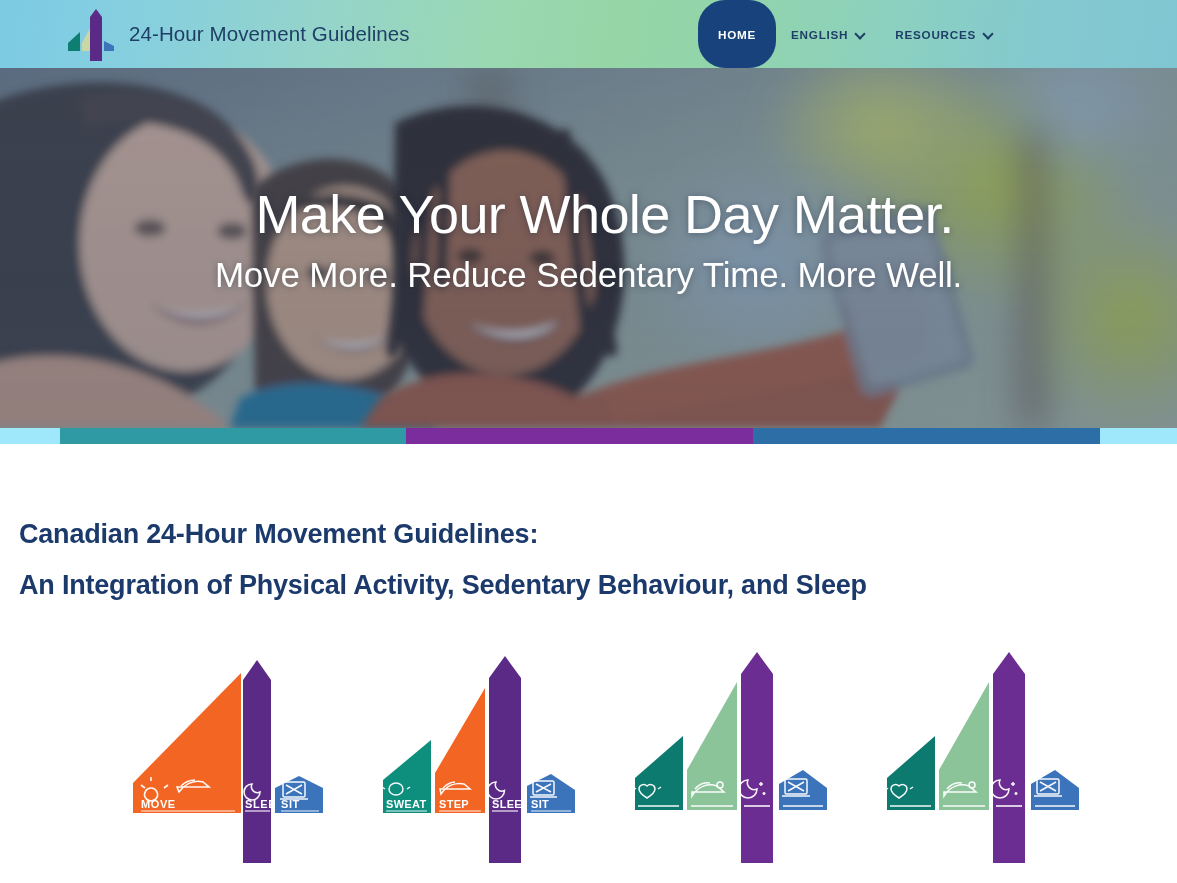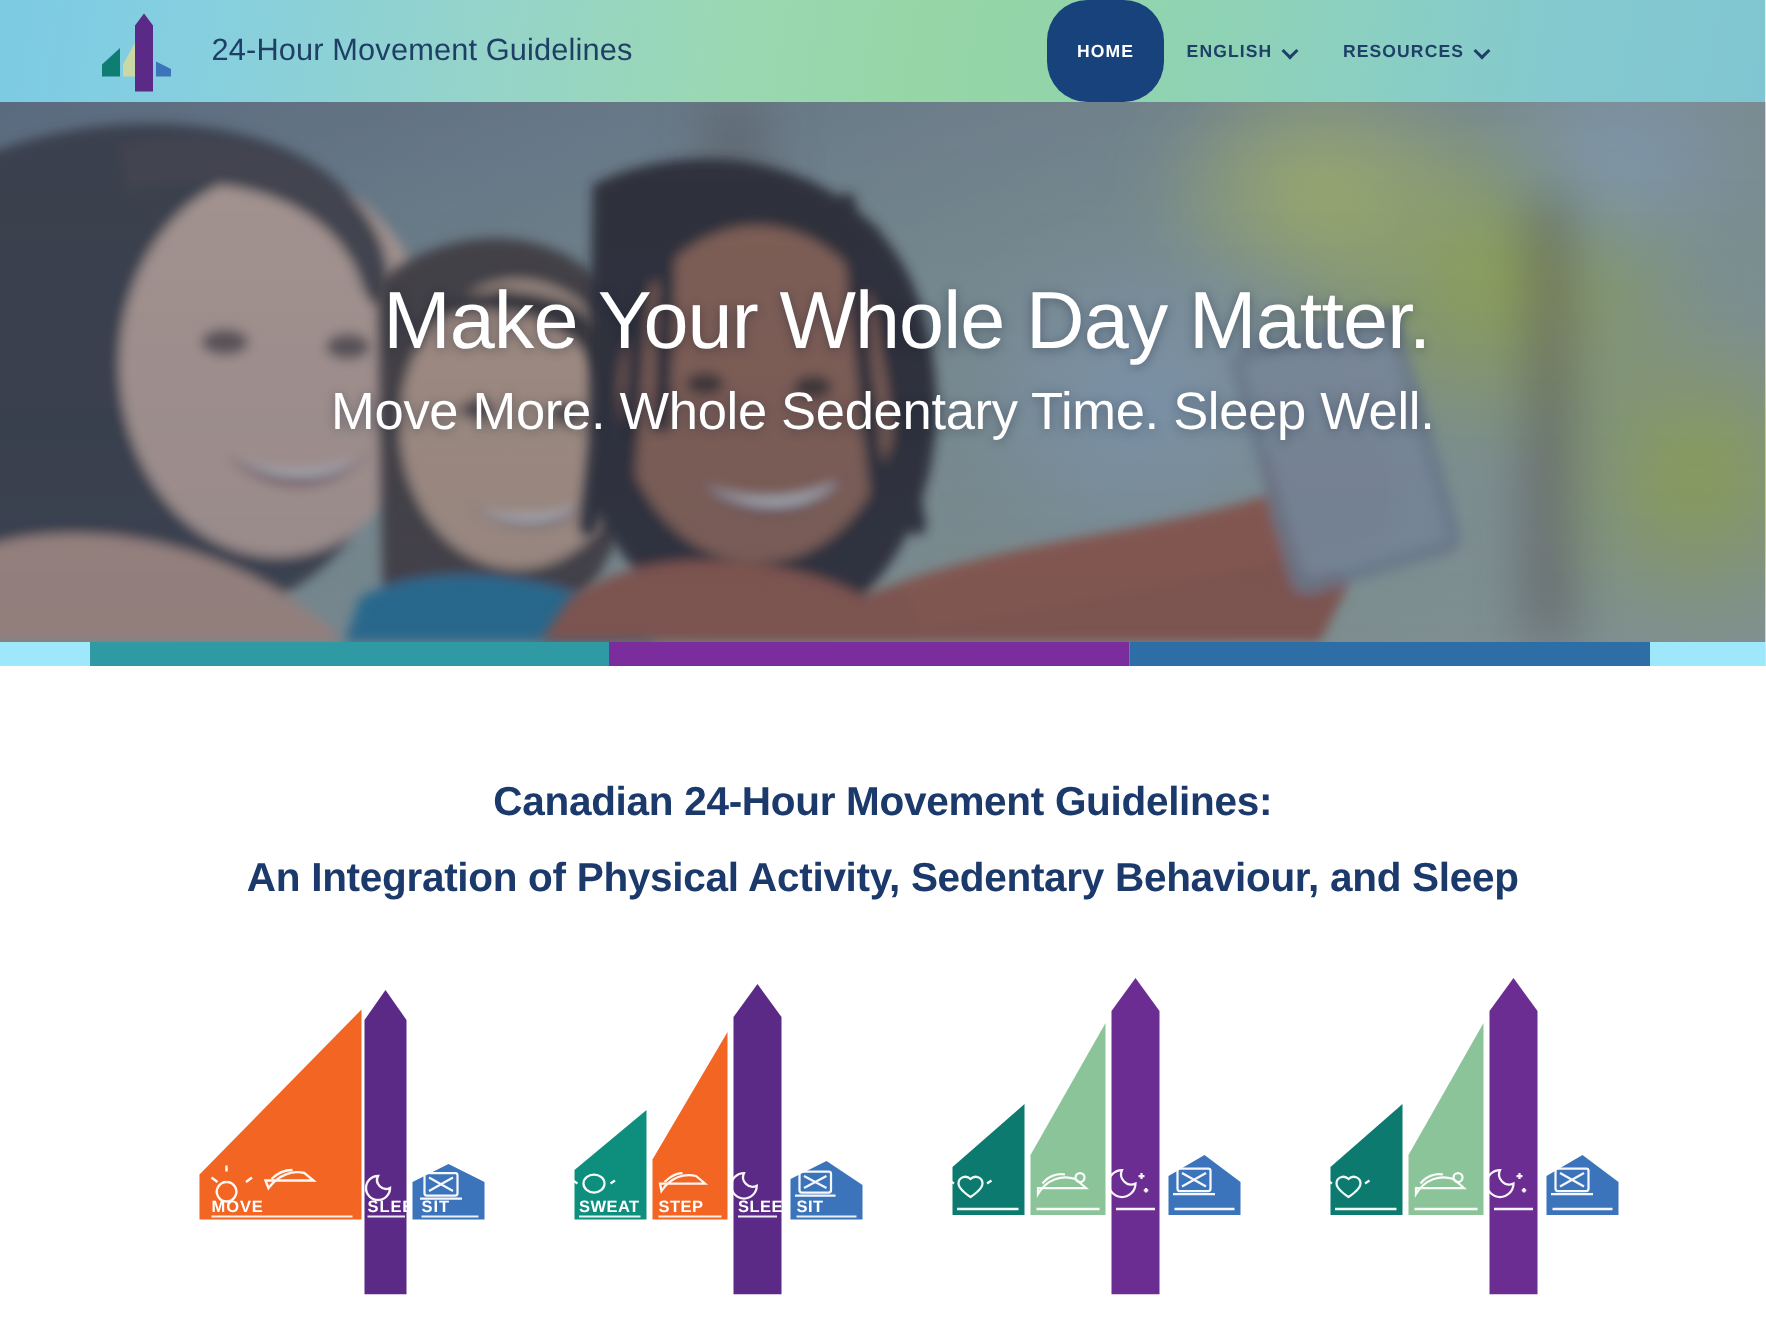--- a/index.html
+++ b/index.html
@@ -39,21 +39,21 @@
   }
 
   .brand-logo {
     width: 62px;
     height: 62px;
     flex: 0 0 auto;
     display: block;
   }
 
   .brand-title {
-    margin-left: 19px;
+    margin-left: 7px;
     font-size: 20.5px;
     color: #1f3f66;
     letter-spacing: .1px;
     white-space: nowrap;
   }
 
   .nav {
     position: absolute;
     left: 698px;
     top: 0;
@@ -163,23 +163,23 @@
   .strip-seg { height: 100%; }
 
   
   .section {
     width: 1177px;
     background: #ffffff;
     padding-top: 76px;
   }
 
   .section-heading {
-    text-align: center;
     color: #1b3a6b;
     font-weight: bold;
+    padding-left: 19px;
   }
   .section-heading .line1 {
     font-size: 27px;
     letter-spacing: -.2px;
     line-height: 1.05;
   }
   .section-heading .line2 {
     font-size: 27px;
     letter-spacing: -.2px;
     line-height: 1.05;
@@ -328,21 +328,21 @@
       <rect x="848" y="158" width="98" height="150" rx="8" transform="rotate(-16 897 233)" fill="#aab6bf" opacity=".7"></rect>
     </g>
 
     <rect width="1177" height="360" fill="#7d93ad" opacity=".10"></rect>
   </svg>
 
   <div class="hero-scrim"></div>
 
   <div class="hero-text">
     <div class="hero-title">Make Your Whole Day Matter.</div>
-    <div class="hero-sub">Move More. Whole Sedentary Time. Sleep Well.</div>
+    <div class="hero-sub">Move More. Reduce Sedentary Time. More Well.</div>
   </div>
 </div>
 
 <div class="strip">
   <div class="strip-seg" style="width:60px;background:#9fe8fb;"></div>
   <div class="strip-seg" style="width: 346px; background: rgb(47, 154, 163);"></div>
   <div class="strip-seg" style="width: 347px; background: rgb(123, 45, 158);"></div>
   <div class="strip-seg" style="width: 347px; background: rgb(46, 110, 166);"></div>
   <div class="strip-seg" style="flex:1;background:#9fe8fb;"></div>
 </div>

